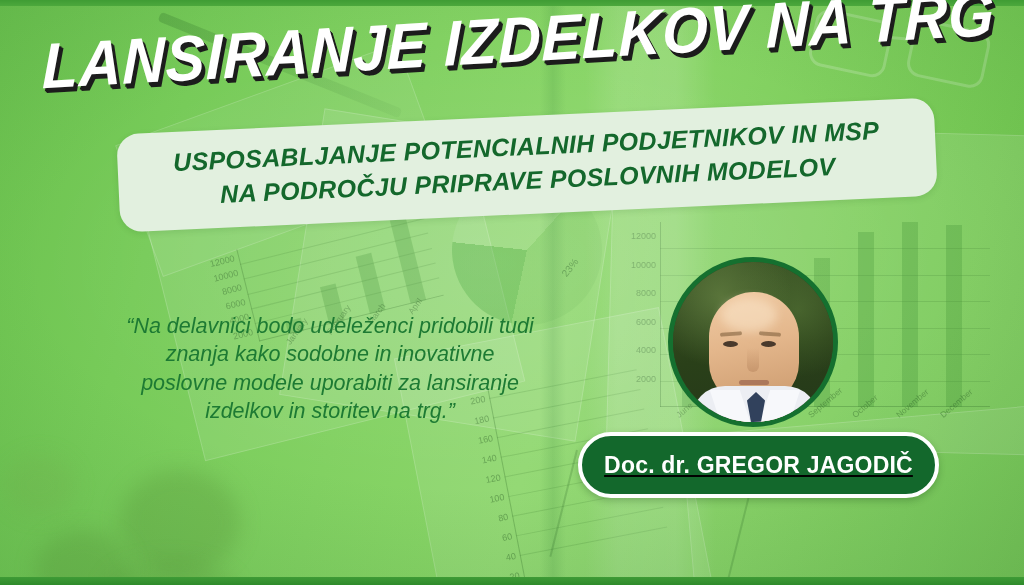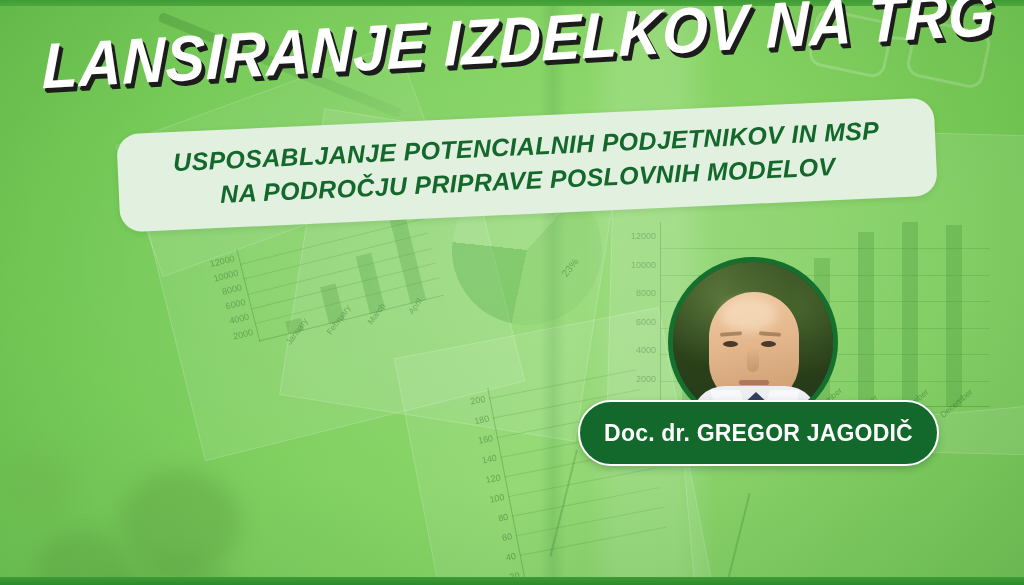--- a/index.html
+++ b/index.html
@@ -386,31 +386,32 @@
     left: 74px; bottom: 0;
     width: 18px; height: 30px;
     background: #31415c;
     clip-path: polygon(50% 0, 100% 28%, 78% 100%, 22% 100%, 0 28%);
   }
 
   
   .name-badge {
     position: absolute;
     left: 578px;
-    top: 400px;
+    top: 432px;
     width: 361px;
     height: 66px;
     background: #13682c;
-    border: 2px solid #ffffff;
+    border: 4px solid #ffffff;
     border-radius: 36px;
     display: flex;
     align-items: center;
     justify-content: center;
     z-index: 5;
     box-shadow: 0 3px 7px rgba(15,60,15,0.25);
+    text-decoration: underline;
   }
   .name-badge-text {
     color: #ffffff;
     font-weight: bold;
     font-size: 23px;
     letter-spacing: 0.2px;
     white-space: nowrap;
   }
 </style>
 </head>
@@ -529,20 +530,21 @@
 
   <div class="title">
     <span class="title-text">LANSIRANJE IZDELKOV NA TRG</span>
   </div>
 
   <div class="subtitle-banner">
     <div class="subtitle-line">USPOSABLJANJE POTENCIALNIH PODJETNIKOV IN MSP</div>
     <div class="subtitle-line">NA PODROČJU PRIPRAVE POSLOVNIH MODELOV</div>
   </div>
 
+  <div class="quote">“Na delavnici bodo udeleženci pridobili tudi znanja kako sodobne in inovativne poslovne modele uporabiti za lansiranje izdelkov in storitev na trg.”</div>
 
   <div class="portrait">
     <div class="photo">
       <div class="hair"></div>
       <div class="face"></div>
       <div class="fhl"></div>
       <div class="brow lb"></div>
       <div class="brow rb"></div>
       <div class="eye le"></div>
       <div class="eye re"></div>

